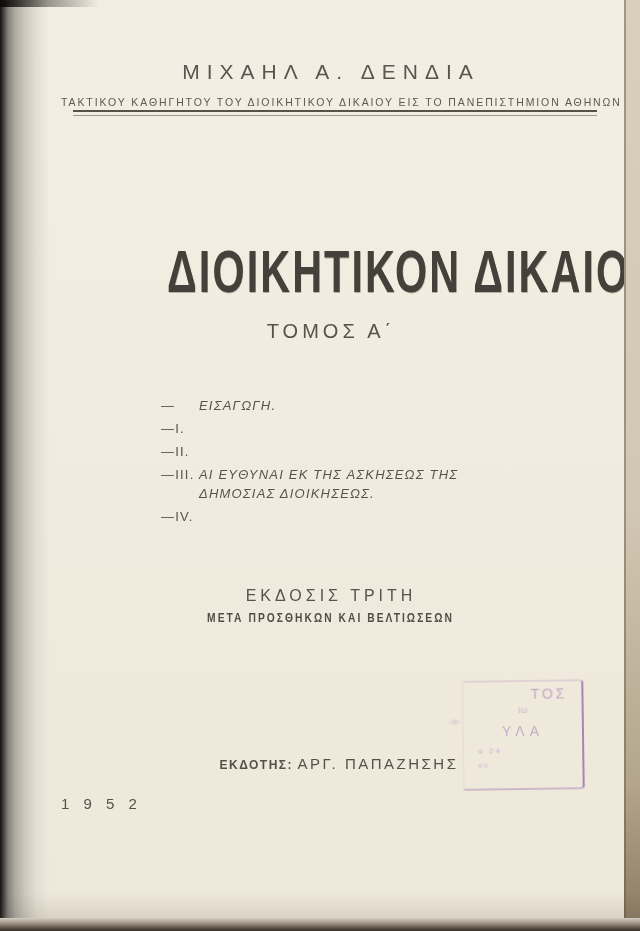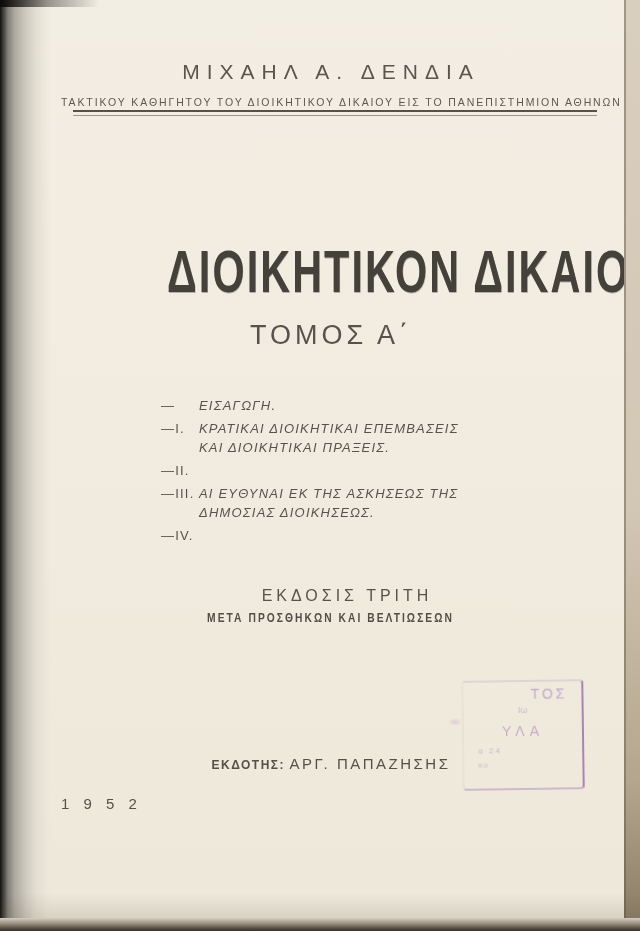--- a/index.html
+++ b/index.html
@@ -71,46 +71,46 @@
   .main-title span {
     display: inline-block;
     transform: scaleX(0.70); transform-origin: 50% 50%;
     font-size: 59px; font-weight: 700; letter-spacing: 3px;
     color: #44403a;
     text-shadow: 0.5px 0.5px 0 rgba(68,64,58,0.35);
   }
   .volume {
     position: absolute; top: 320px; left: 0; width: 100%;
     text-align: center;
-    font-size: 27px; letter-spacing: 4px; color: #57534c;
+    font-size: 20px; letter-spacing: 4px; color: #57534c;
   }
   .toc {
     position: absolute; top: 396px; left: 100px;
     font-size: 13px; letter-spacing: 1.2px; line-height: 19px;
     color: #57534c;
   }
   .toc-item { display: flex; margin-bottom: 4px; }
   .toc-marker { width: 38px; flex: 0 0 38px; }
   .toc-text  { white-space: pre-line; font-style: italic; }
   .edition {
-    position: absolute; top: 587px; left: 16px; width: 100%;
+    position: absolute; top: 587px; left: 0; width: 100%;
     text-align: center;
     font-size: 16px; letter-spacing: 4px; color: #57534c;
   }
   .edition-note {
     position: absolute; top: 608px; left: 0; width: 100%;
     text-align: center;
   }
   .edition-note span {
     display: inline-block; transform: scaleX(0.82);
     font-size: 12.5px; font-weight: 700; letter-spacing: 2.5px;
     color: #524e47;
   }
   .publisher-line {
-    position: absolute; top: 755px; left: 0; width: 100%;
+    position: absolute; top: 755px; left: 8px; width: 100%;
     text-align: center; white-space: nowrap; color: #55514a;
   }
   .publisher-label { font-size: 12px; font-weight: 700; letter-spacing: 1.5px; }
   .publisher-name  { font-size: 15px; letter-spacing: 2.5px; }
   .city {
     position: absolute; top: 776px; left: 0; width: 100%;
     text-align: center;
     font-size: 15px; letter-spacing: 6.5px; color: #55514a;
   }
   .year {
@@ -156,22 +156,20 @@
     </div>
     <div class="volume">ΤΟΜΟΣ  Α΄</div>
 
     <div class="toc">
       <div class="toc-item">
         <div class="toc-marker">—</div>
         <div class="toc-text">ΕΙΣΑΓΩΓΗ.</div>
       </div>
       <div class="toc-item">
         <div class="toc-marker">—I.</div>
-        <div class="toc-text">ΚΡΑΤΙΚΑΙ ΔΙΟΙΚΗΤΙΚΑΙ ΕΠΕΜΒΑΣΕΙΣ
-ΚΑΙ ΔΙΟΙΚΗΤΙΚΑΙ ΠΡΑΞΕΙΣ.</div>
       </div>
       <div class="toc-item">
         <div class="toc-marker">—II.</div>
       </div>
       <div class="toc-item">
         <div class="toc-marker">—III.</div>
         <div class="toc-text">ΑΙ ΕΥΘΥΝΑΙ ΕΚ ΤΗΣ ΑΣΚΗΣΕΩΣ ΤΗΣ
 ΔΗΜΟΣΙΑΣ ΔΙΟΙΚΗΣΕΩΣ.</div>
       </div>
       <div class="toc-item">

